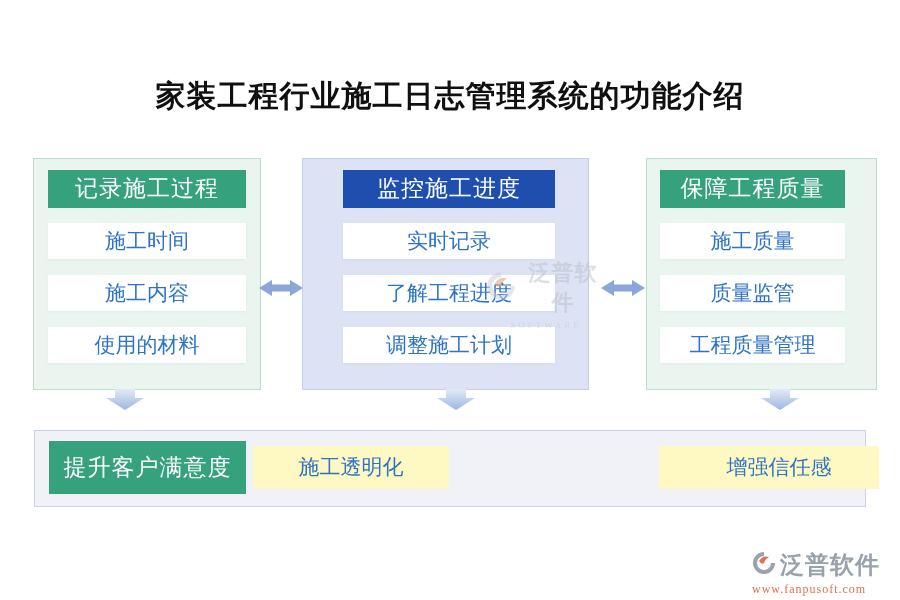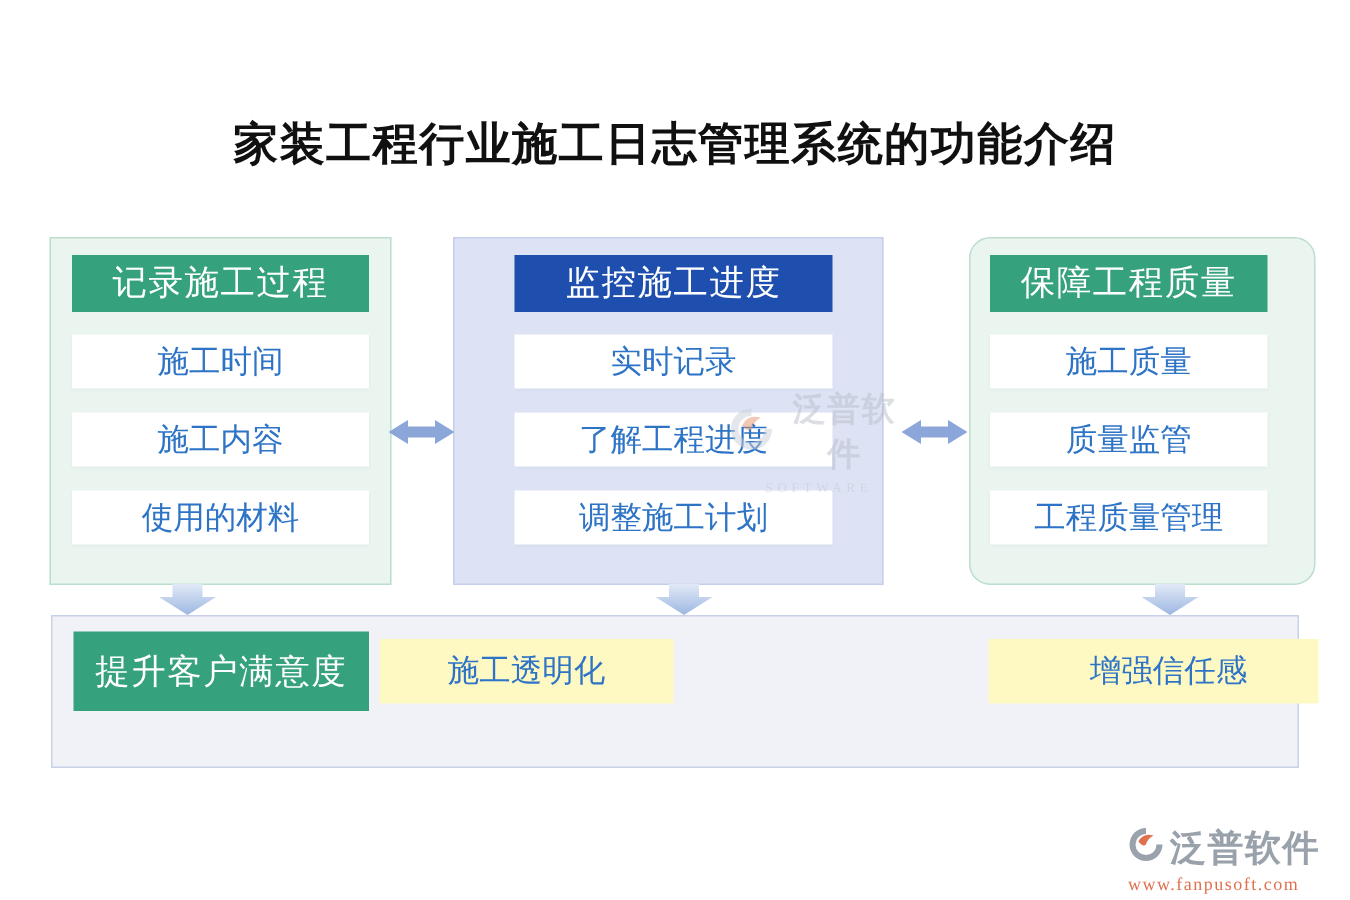--- a/index.html
+++ b/index.html
@@ -9,41 +9,41 @@
   }
   .title{
     position:absolute;left:0;top:76px;width:900px;margin:0;
     text-align:center;font-size:30px;font-weight:bold;color:#101010;letter-spacing:1px;
   }
   .panel{position:absolute;top:158px;height:232px;box-sizing:border-box;}
   .panel-green{background:var(--panel-green-bg);border:1px solid var(--panel-green-border);}
   .panel-blue{background:var(--panel-blue-bg);border:1px solid var(--panel-blue-border);}
   #panel-record{left:33px;width:228px;}
   #panel-monitor{left:302px;width:287px;}
-  #panel-quality{left:646px;width:231px;border-radius:14px;}
+  #panel-quality{left:646px;width:231px;}
   .panel-header{
     position:absolute;top:11px;height:38px;line-height:38px;text-align:center;
     color:#ffffff;font-size:23px;letter-spacing:1px;
   }
   .header-green{background:var(--green);}
   .header-blue{background:var(--blue);}
   .feature-box{
     position:absolute;height:36px;line-height:36px;background:#ffffff;text-align:center;
     color:var(--item-text);font-size:21px;box-shadow:0 1px 2px rgba(60,80,120,0.06);
   }
   #panel-record .panel-header,#panel-record .feature-box{left:14px;right:14px;}
   #panel-monitor .panel-header,#panel-monitor .feature-box{left:40px;right:33px;}
   #panel-quality .panel-header,#panel-quality .feature-box{left:13px;right:31px;}
   .row1{top:64px;} .row2{top:116px;} .row3{top:168px;}
   .h-arrow{position:absolute;top:278px;width:44px;height:20px;}
   #h-arrow-left{left:259px;} #h-arrow-right{left:601px;}
   .down-arrow{position:absolute;top:389px;width:38px;height:21px;}
   #down-arrow-left{left:106px;} #down-arrow-mid{left:437px;} #down-arrow-right{left:761px;}
   .bottom-row{
-    position:absolute;left:34px;top:410px;width:832px;height:102px;box-sizing:border-box;
+    position:absolute;left:34px;top:430px;width:832px;height:77px;box-sizing:border-box;
     background:var(--bottom-bg);border:1px solid var(--bottom-border);
   }
   .bottom-label{
     position:absolute;left:14px;top:10px;width:197px;height:53px;line-height:53px;
     background:var(--green);color:#ffffff;text-align:center;font-size:23px;letter-spacing:1px;
   }
   .bottom-box{
     position:absolute;top:15px;height:43px;line-height:43px;background:#fef9c3;text-align:center;
     color:var(--item-text);font-size:21px;
   }

